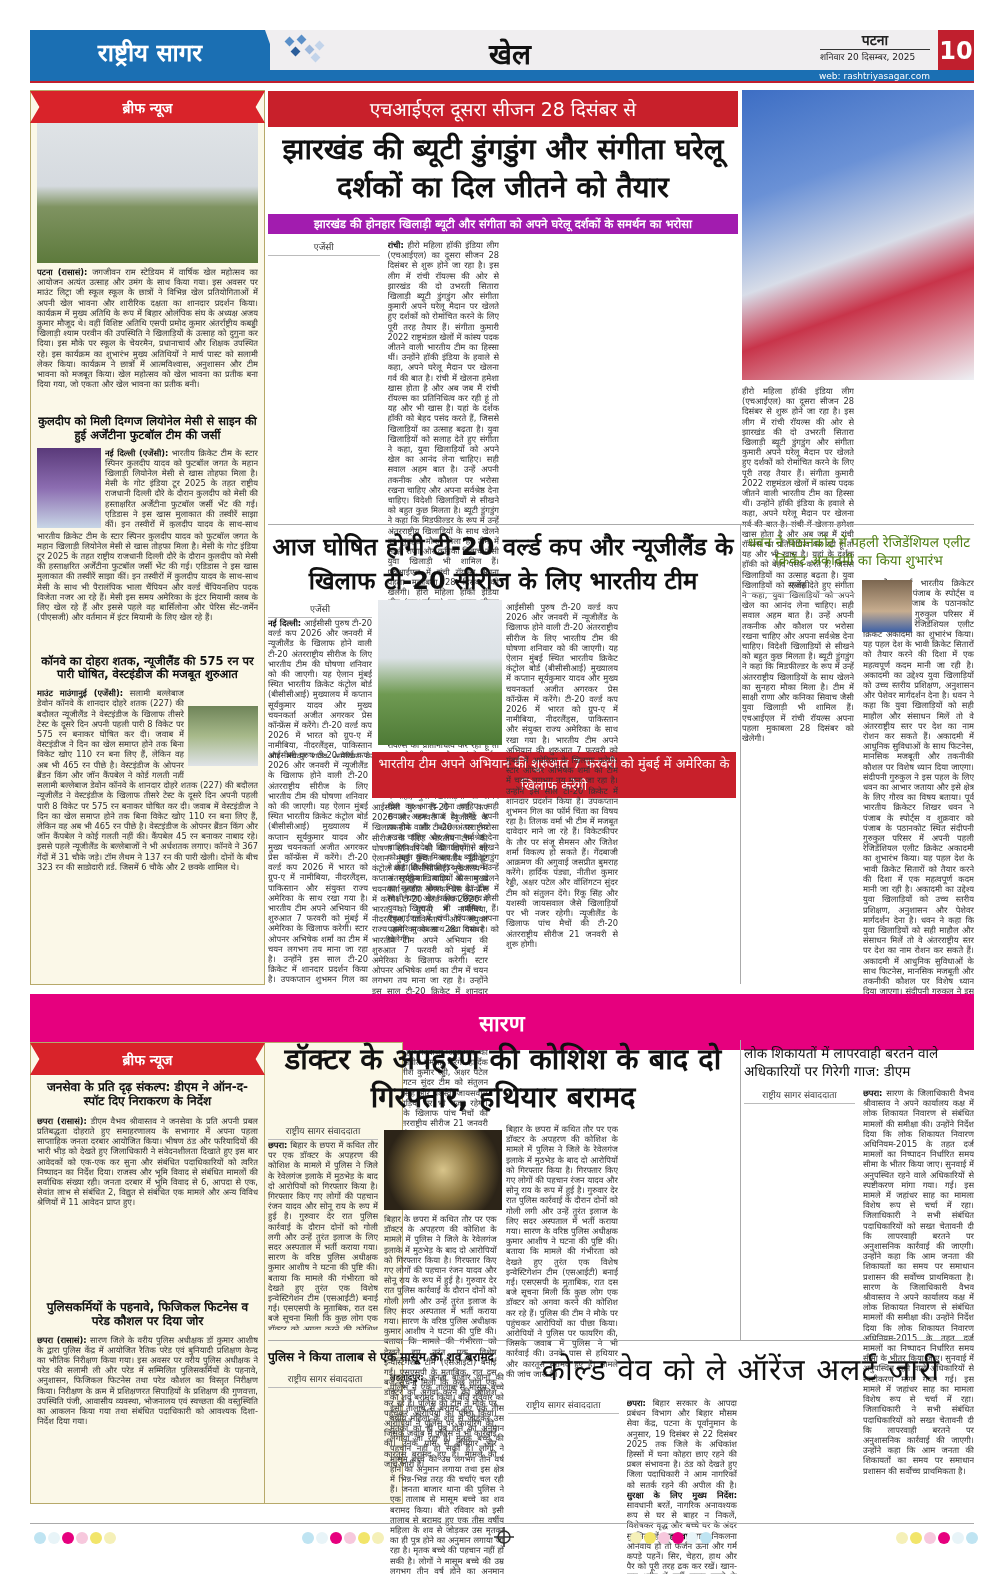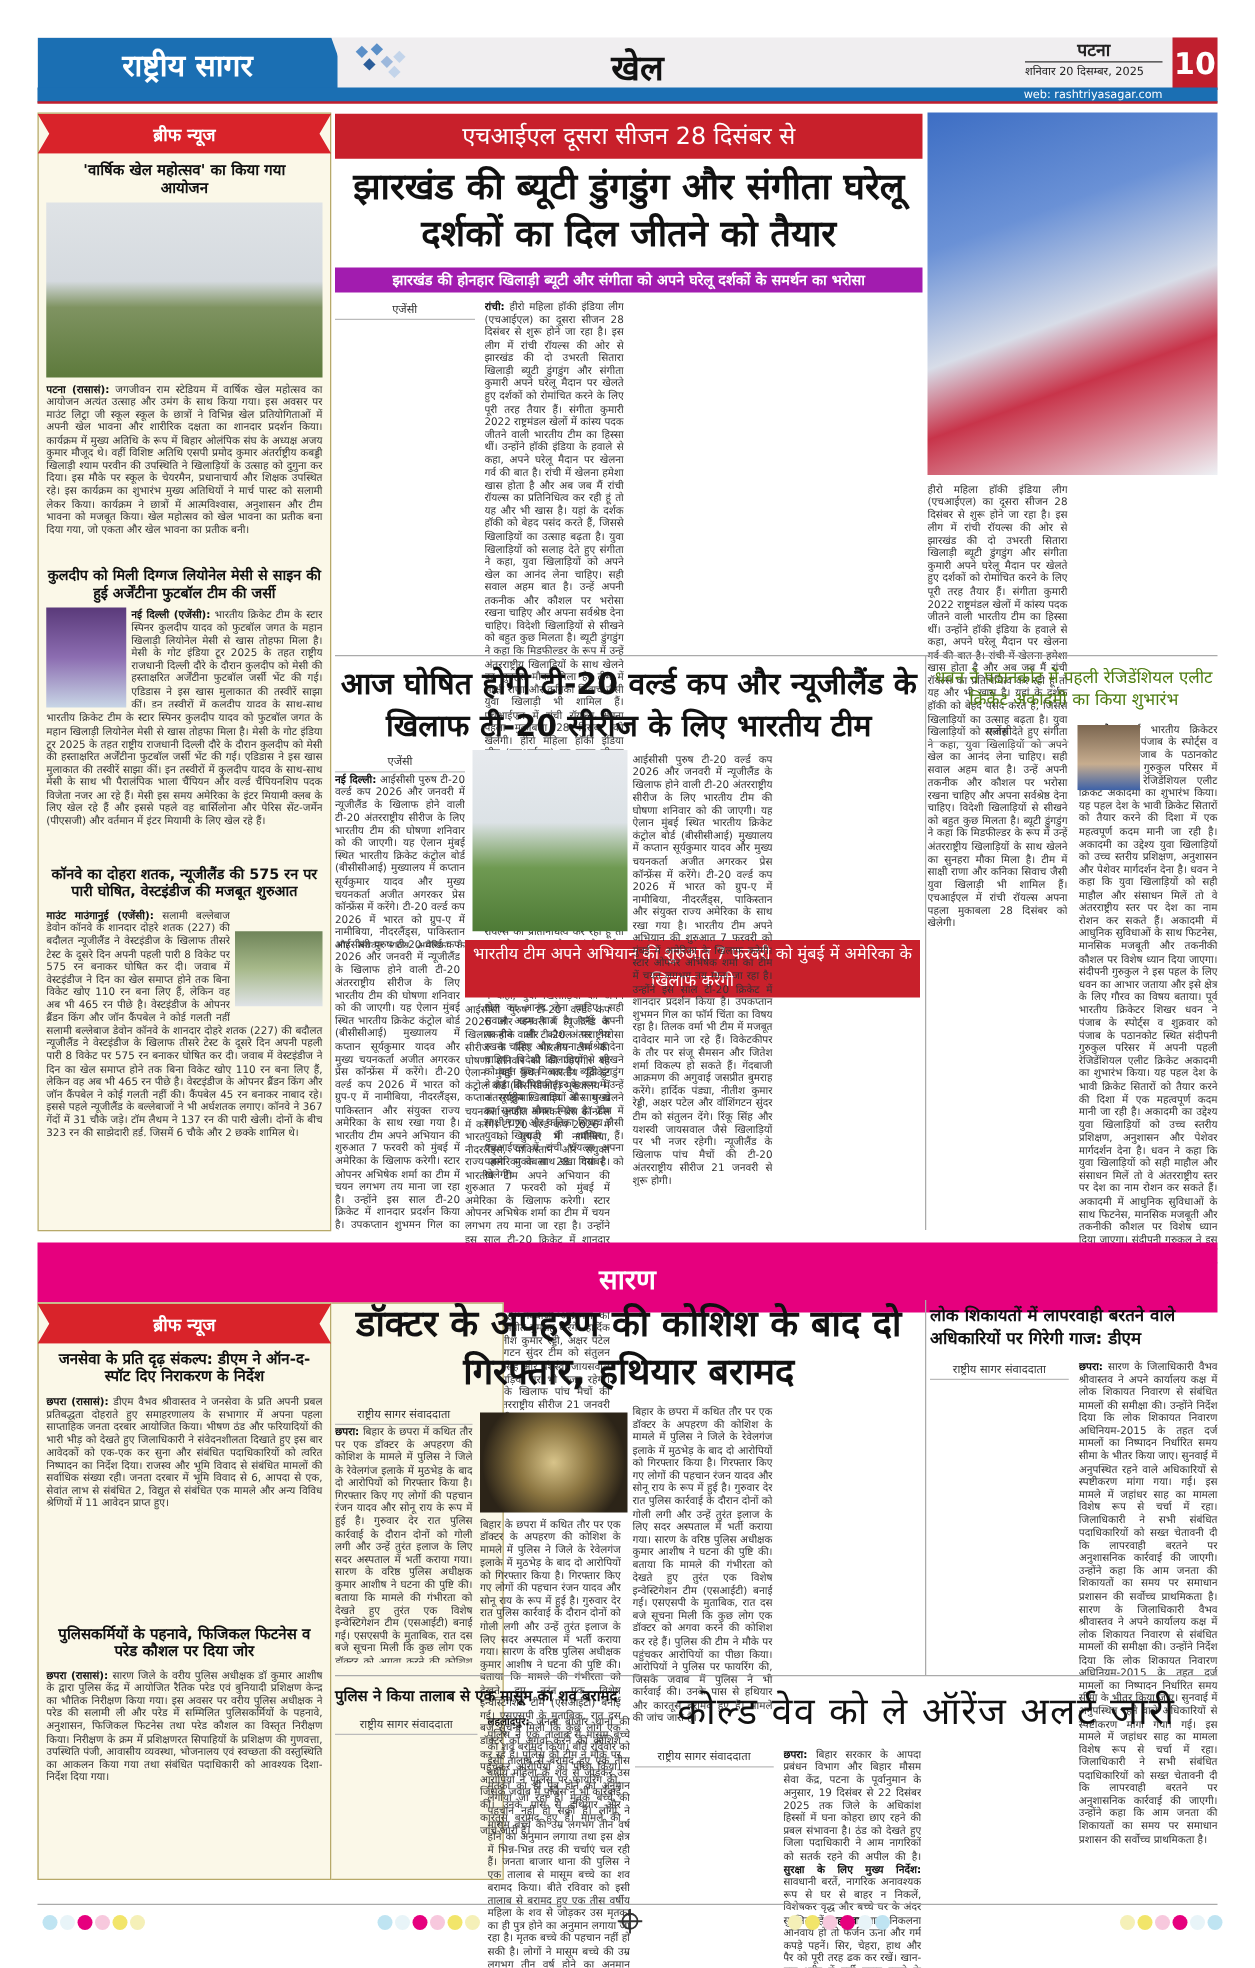--- a/index.html
+++ b/index.html
@@ -46,21 +46,20 @@
 <div class="abs mast-section">खेल</div>
 <div class="abs mast-city">पटना</div>
 <div class="abs mast-date">शनिवार 20 दिसम्बर, 2025</div>
 <div class="abs mast-page">10</div>
 <div class="abs mast-bar"></div>
 <div class="abs mast-web">web: rashtriyasagar.com</div>
 <div class="abs mast-red"></div>
 
 <div class="abs brief-box" style="left:30px;top:90px;width:235px;height:895px">
   <div class="ribbon" style="margin:0 -1px">ब्रीफ न्यूज</div>
-  <div class="hl" style="font-size:12px;padding:6px 18px 4px">'वार्षिक खेल महोत्सव' का किया गया आयोजन</div>
   <div class="photo" style="margin:0 6px;height:140px;background:linear-gradient(180deg,#dfe3e6 0%,#d5dadf 45%,#7f9361 60%,#5d7a3c 100%)"></div>
   <div class="body-txt" style="margin:4px 6px;height:142px"><b>पटना (रासासं):</b> <span>जगजीवन राम स्टेडियम में वार्षिक खेल महोत्सव का आयोजन अत्यंत उत्साह और उमंग के साथ किया गया। इस अवसर पर माउंट लिट्रा जी स्कूल स्कूल के छात्रों ने विभिन्न खेल प्रतियोगिताओं में अपनी खेल भावना और शारीरिक दक्षता का शानदार प्रदर्शन किया। कार्यक्रम में मुख्य अतिथि के रूप में बिहार ओलंपिक संघ के अध्यक्ष अजय कुमार मौजूद थे। वहीं विशिष्ट अतिथि एसपी प्रमोद कुमार अंतर्राष्ट्रीय कबड्डी खिलाड़ी श्याम परवीन की उपस्थिति ने खिलाड़ियों के उत्साह को दुगुना कर दिया। इस मौके पर स्कूल के चेयरमैन, प्रधानाचार्य और शिक्षक उपस्थित रहे। इस कार्यक्रम का शुभारंभ मुख्य अतिथियों ने मार्च पास्ट को सलामी लेकर किया। कार्यक्रम ने छात्रों में आत्मविश्वास, अनुशासन और टीम भावना को मजबूत किया। खेल महोत्सव को खेल भावना का प्रतीक बना दिया गया, जो एकता और खेल भावना का प्रतीक बनी।</span></div>
   <div class="hl" style="font-size:11.5px;padding:2px 6px">कुलदीप को मिली दिग्गज लियोनेल मेसी से साइन की हुई अर्जेंटीना फुटबॉल टीम की जर्सी</div>
   <div style="display:flex;margin:3px 6px;gap:4px">
     <div class="photo" style="width:64px;height:80px;flex:none;background:linear-gradient(180deg,#5a3a7a,#8c6db1 50%,#c8d6e6)"></div>
     <div class="body-txt" style="height:80px;flex:1"><b>नई दिल्ली (एजेंसी):</b> <span>भारतीय क्रिकेट टीम के स्टार स्पिनर कुलदीप यादव को फुटबॉल जगत के महान खिलाड़ी लियोनेल मेसी से खास तोहफा मिला है। मेसी के गोट इंडिया टूर 2025 के तहत राष्ट्रीय राजधानी दिल्ली दौरे के दौरान कुलदीप को मेसी की हस्ताक्षरित अर्जेंटीना फुटबॉल जर्सी भेंट की गई। एडिडास ने इस खास मुलाकात की तस्वीरें साझा कीं। इन तस्वीरों में कुलदीप यादव के साथ-साथ मेसी के साथ भी पैरालंपिक भाला चैंपियन और वर्ल्ड चैंपियनशिप पदक विजेता नजर आ रहे हैं। मेसी इस समय अमेरिका के इंटर मियामी क्लब के लिए खेल रहे हैं और इससे पहले वह बार्सिलोना और पेरिस सेंट-जर्मेन (पीएसजी) और वर्तमान में इंटर मियामी के लिए खेल रहे हैं।</span></div>
   </div>
   <div class="body-txt" style="margin:0 6px;height:120px"><span>भारतीय क्रिकेट टीम के स्टार स्पिनर कुलदीप यादव को फुटबॉल जगत के महान खिलाड़ी लियोनेल मेसी से खास तोहफा मिला है। मेसी के गोट इंडिया टूर 2025 के तहत राष्ट्रीय राजधानी दिल्ली दौरे के दौरान कुलदीप को मेसी की हस्ताक्षरित अर्जेंटीना फुटबॉल जर्सी भेंट की गई। एडिडास ने इस खास मुलाकात की तस्वीरें साझा कीं। इन तस्वीरों में कुलदीप यादव के साथ-साथ मेसी के साथ भी पैरालंपिक भाला चैंपियन और वर्ल्ड चैंपियनशिप पदक विजेता नजर आ रहे हैं। मेसी इस समय अमेरिका के इंटर मियामी क्लब के लिए खेल रहे हैं और इससे पहले वह बार्सिलोना और पेरिस सेंट-जर्मेन (पीएसजी) और वर्तमान में इंटर मियामी के लिए खेल रहे हैं।</span></div>
   <div class="hl" style="font-size:11.5px;padding:4px 6px">कॉनवे का दोहरा शतक, न्यूजीलैंड की 575 रन पर पारी घोषित, वेस्टइंडीज की मजबूत शुरुआत</div>
   <div style="display:flex;margin:2px 6px;gap:4px">
@@ -133,21 +132,21 @@
 </div>
 <div class="abs photo" style="left:384px;top:1130px;width:118px;height:80px;background:radial-gradient(circle at 50% 50%,#d8c48a 0%,#8a7440 40%,#2c2418 80%)"></div>
 <div class="abs" style="left:384px;top:1214px;width:354px;height:120px;column-count:3;column-gap:8px">
   <div class="body-txt"><span>बिहार के छपरा में कथित तौर पर एक डॉक्टर के अपहरण की कोशिश के मामले में पुलिस ने जिले के रेवेलगंज इलाके में मुठभेड़ के बाद दो आरोपियों को गिरफ्तार किया है। गिरफ्तार किए गए लोगों की पहचान रंजन यादव और सोनू राय के रूप में हुई है। गुरुवार देर रात पुलिस कार्रवाई के दौरान दोनों को गोली लगी और उन्हें तुरंत इलाज के लिए सदर अस्पताल में भर्ती कराया गया। सारण के वरिष्ठ पुलिस अधीक्षक कुमार आशीष ने घटना की पुष्टि की। बताया कि मामले की गंभीरता को देखते हुए तुरंत एक विशेष इन्वेस्टिगेशन टीम (एसआईटी) बनाई गई। एसएसपी के मुताबिक, रात दस बजे सूचना मिली कि कुछ लोग एक डॉक्टर को अगवा करने की कोशिश कर रहे हैं। पुलिस की टीम ने मौके पर पहुंचकर आरोपियों का पीछा किया। आरोपियों ने पुलिस पर फायरिंग की, जिसके जवाब में पुलिस ने भी कार्रवाई की। उनके पास से हथियार और कारतूस बरामद हुए हैं। मामले की जांच जारी है।</span></div>
 </div>
 <div class="abs" style="left:506px;top:1124px;width:232px;height:90px;column-count:2;column-gap:8px">
   <div class="body-txt"><span>बिहार के छपरा में कथित तौर पर एक डॉक्टर के अपहरण की कोशिश के मामले में पुलिस ने जिले के रेवेलगंज इलाके में मुठभेड़ के बाद दो आरोपियों को गिरफ्तार किया है। गिरफ्तार किए गए लोगों की पहचान रंजन यादव और सोनू राय के रूप में हुई है। गुरुवार देर रात पुलिस कार्रवाई के दौरान दोनों को गोली लगी और उन्हें तुरंत इलाज के लिए सदर अस्पताल में भर्ती कराया गया। सारण के वरिष्ठ पुलिस अधीक्षक कुमार आशीष ने घटना की पुष्टि की। बताया कि मामले की गंभीरता को देखते हुए तुरंत एक विशेष इन्वेस्टिगेशन टीम (एसआईटी) बनाई गई। एसएसपी के मुताबिक, रात दस बजे सूचना मिली कि कुछ लोग एक डॉक्टर को अगवा करने की कोशिश कर रहे हैं। पुलिस की टीम ने मौके पर पहुंचकर आरोपियों का पीछा किया। आरोपियों ने पुलिस पर फायरिंग की, जिसके जवाब में पुलिस ने भी कार्रवाई की। उनके पास से हथियार और कारतूस बरामद हुए हैं। मामले की जांच जारी है।</span></div>
 </div>
 
 <div class="abs rule" style="left:740px;top:1040px;width:1px;height:300px"></div>
-<div class="abs hl" style="left:744px;top:1044px;width:230px;font-size:13.5px;line-height:18px;text-align:left;font-weight:bold;color:#111">लोक शिकायतों में लापरवाही बरतने वाले अधिकारियों पर गिरेगी गाज: डीएम</div>
+<div class="abs hl" style="left:744px;top:1044px;width:230px;font-size:13.5px;line-height:18px;text-align:left;font-weight:normal;color:#111">लोक शिकायतों में लापरवाही बरतने वाले अधिकारियों पर गिरेगी गाज: डीएम</div>
 <div class="abs" style="left:744px;top:1088px;width:230px;height:250px;column-count:2;column-gap:8px">
   <div class="byline">राष्ट्रीय सागर संवाददाता</div>
   <div class="body-txt"><b>छपरा:</b> <span>सारण के जिलाधिकारी वैभव श्रीवास्तव ने अपने कार्यालय कक्ष में लोक शिकायत निवारण से संबंधित मामलों की समीक्षा की। उन्होंने निर्देश दिया कि लोक शिकायत निवारण अधिनियम-2015 के तहत दर्ज मामलों का निष्पादन निर्धारित समय सीमा के भीतर किया जाए। सुनवाई में अनुपस्थित रहने वाले अधिकारियों से स्पष्टीकरण मांगा गया। गई। इस मामले में जहांधर साह का मामला विशेष रूप से चर्चा में रहा। जिलाधिकारी ने सभी संबंधित पदाधिकारियों को सख्त चेतावनी दी कि लापरवाही बरतने पर अनुशासनिक कार्रवाई की जाएगी। उन्होंने कहा कि आम जनता की शिकायतों का समय पर समाधान प्रशासन की सर्वोच्च प्राथमिकता है।</span> <span>सारण के जिलाधिकारी वैभव श्रीवास्तव ने अपने कार्यालय कक्ष में लोक शिकायत निवारण से संबंधित मामलों की समीक्षा की। उन्होंने निर्देश दिया कि लोक शिकायत निवारण अधिनियम-2015 के तहत दर्ज मामलों का निष्पादन निर्धारित समय सीमा के भीतर किया जाए। सुनवाई में अनुपस्थित रहने वाले अधिकारियों से स्पष्टीकरण मांगा गया। गई। इस मामले में जहांधर साह का मामला विशेष रूप से चर्चा में रहा। जिलाधिकारी ने सभी संबंधित पदाधिकारियों को सख्त चेतावनी दी कि लापरवाही बरतने पर अनुशासनिक कार्रवाई की जाएगी। उन्होंने कहा कि आम जनता की शिकायतों का समय पर समाधान प्रशासन की सर्वोच्च प्राथमिकता है।</span></div>
 </div>
 
 <div class="abs rule" style="left:268px;top:1340px;width:706px;height:1px"></div>
 
 <div class="abs hl" style="left:268px;top:1350px;width:236px;font-size:12px;text-align:left">पुलिस ने किया तालाब से एक मासूम का शव बरामद</div>
 <div class="abs" style="left:268px;top:1372px;width:236px;height:132px;column-count:2;column-gap:8px">
   <div class="byline">राष्ट्रीय सागर संवाददाता</div>

